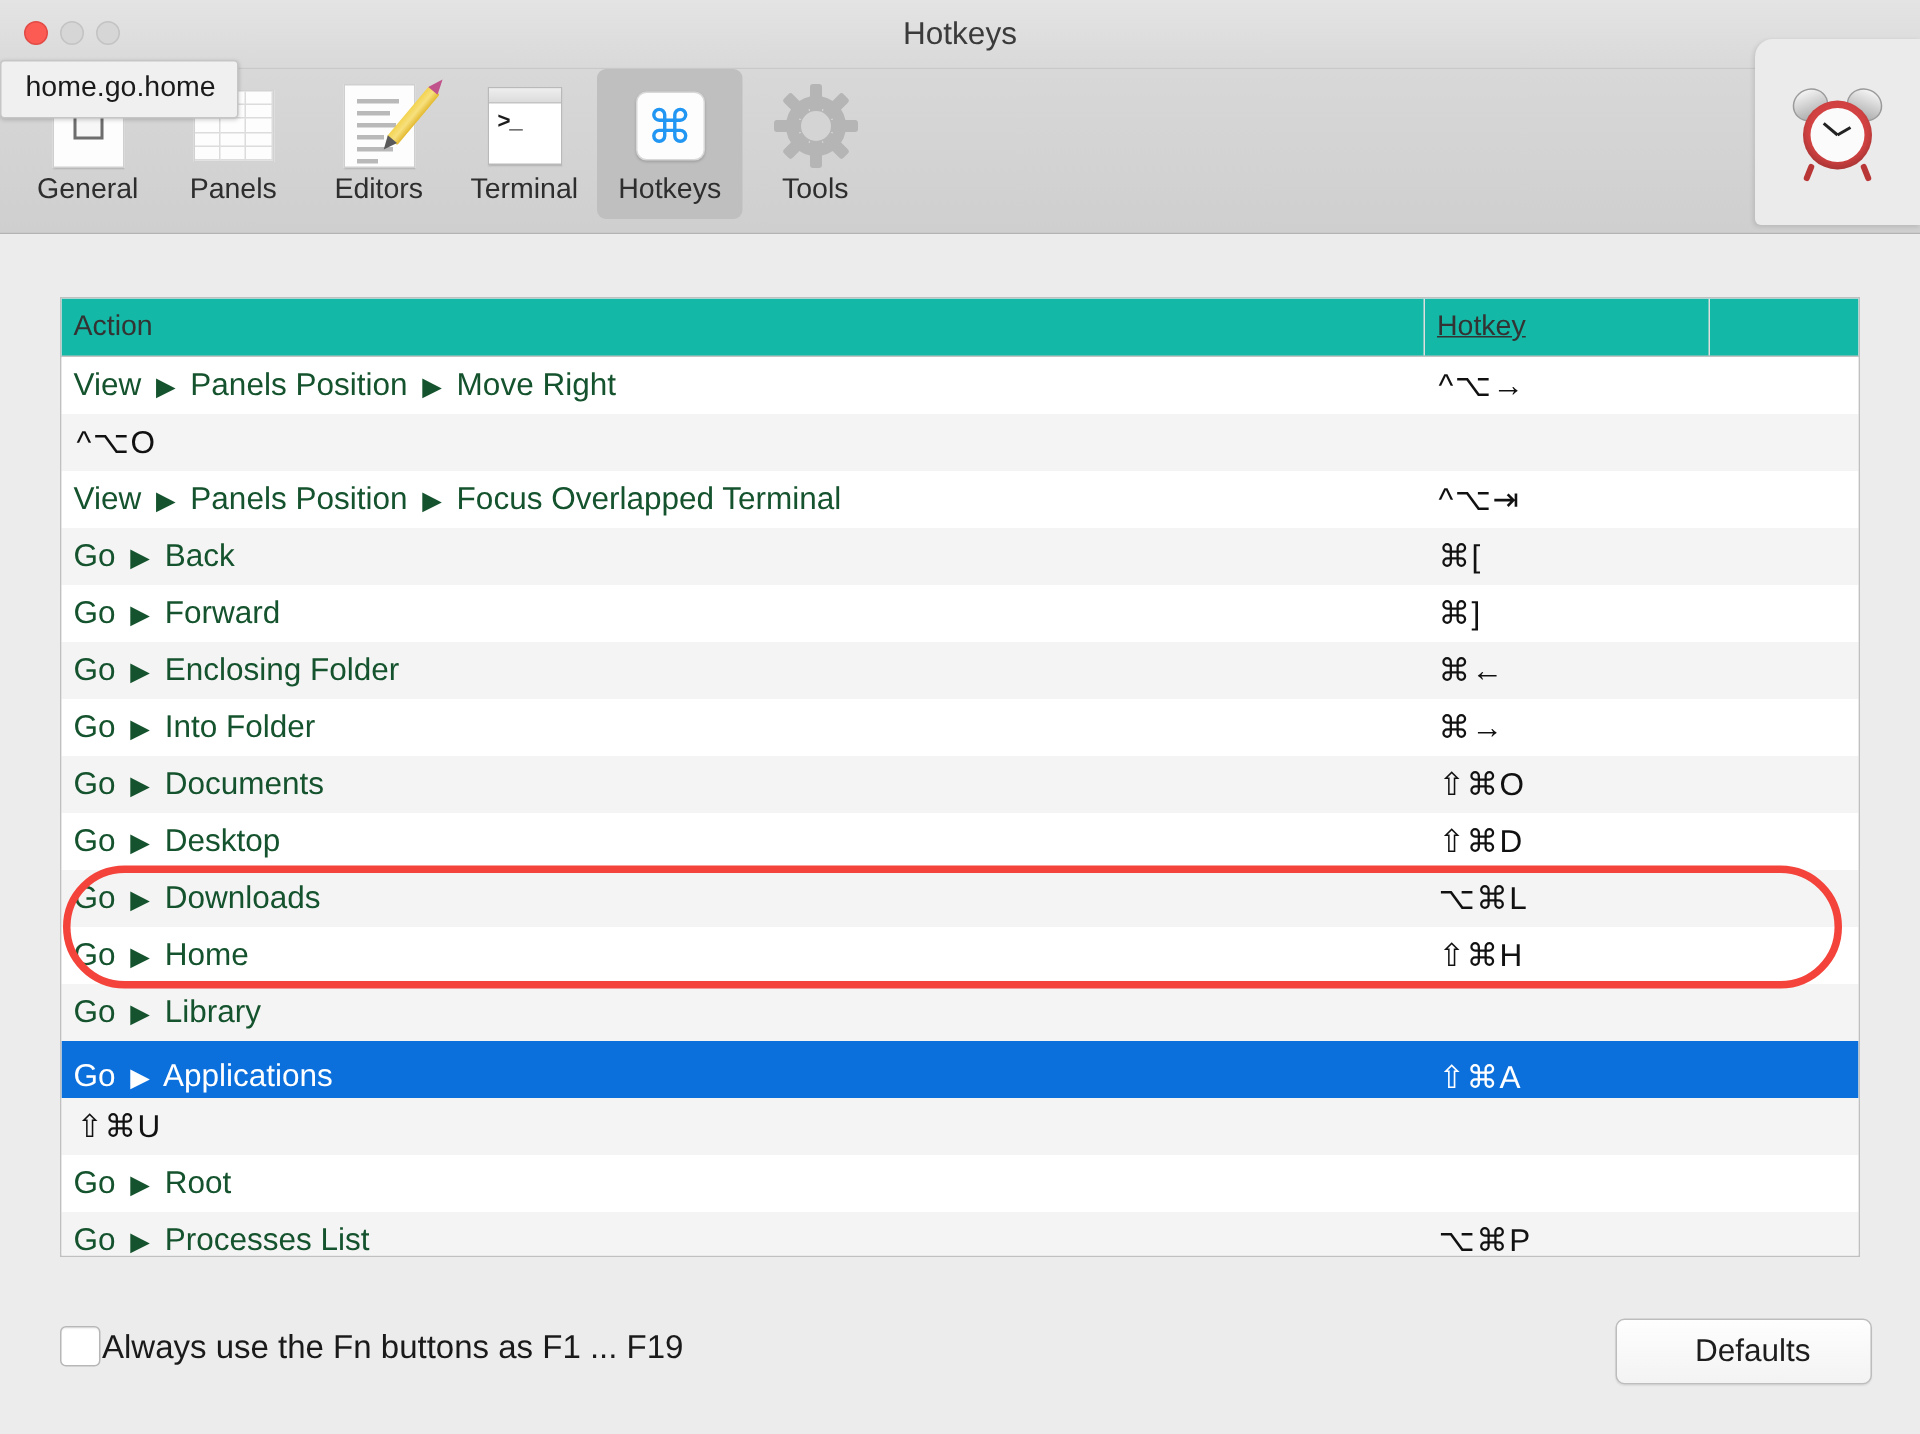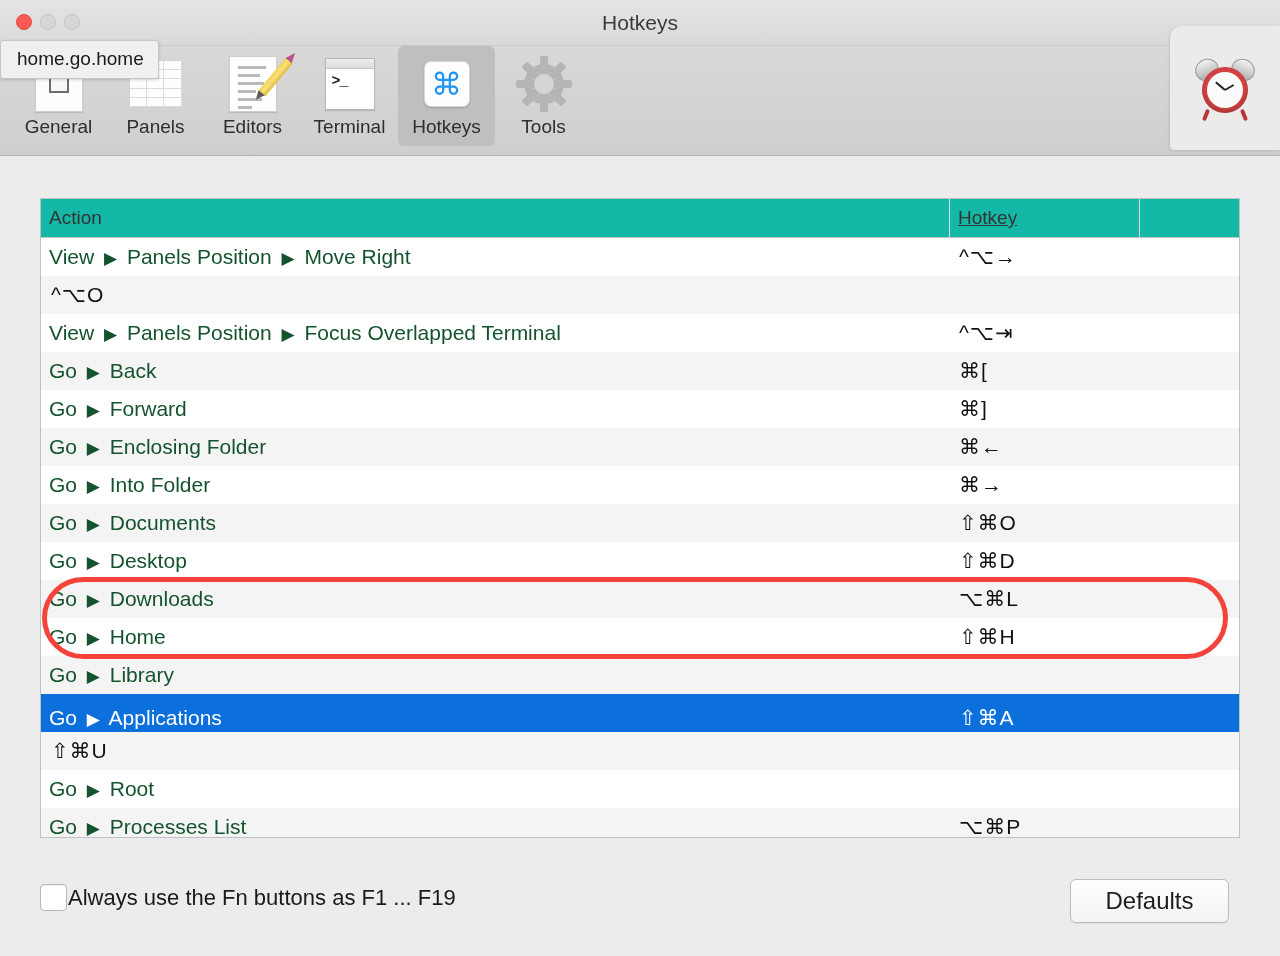--- a/index.html
+++ b/index.html
@@ -452,34 +452,35 @@
     border-radius: 4px;
     box-shadow: inset 0 1px 1px rgba(0,0,0,.06);
   }
   .check-label {
     font-size: 22px;
     color: #1a1a1a;
     white-space: nowrap;
   }
   .defaults-btn {
     position: absolute;
-    right: 51px;
+    right: 32px;
     top: 13px;
     width: 157px;
     height: 42px;
     background: linear-gradient(to bottom, #fefefe, #f3f3f3);
     border: 1px solid #bdbdbd;
     border-radius: 6px;
-    font-size: 24px;
+    font-size: 21px;
     color: #1d1d1d;
     display: flex;
     align-items: center;
     justify-content: center;
     box-shadow: 0 1px 1px rgba(0,0,0,.07);
     cursor: default;
+    padding-left: 12px;
   }
 </style>
 </head>
 <body>
 
 <div id="app">
 
   <div class="titlebar">
     <div class="traffic">
       <div class="dot close"></div>

